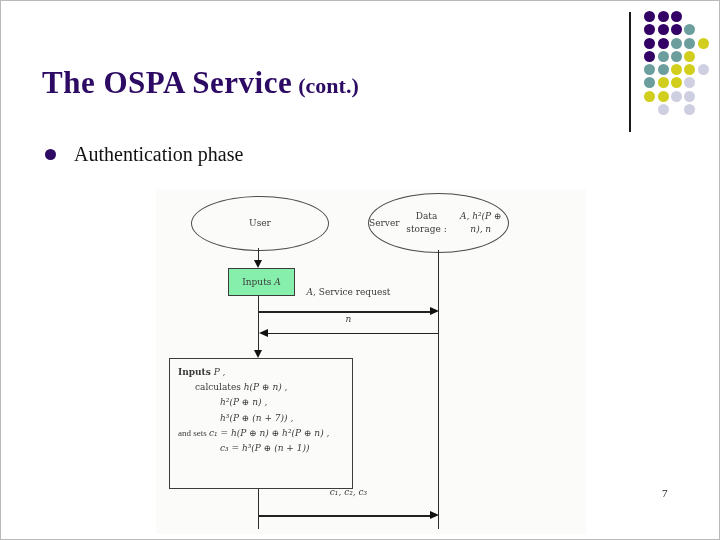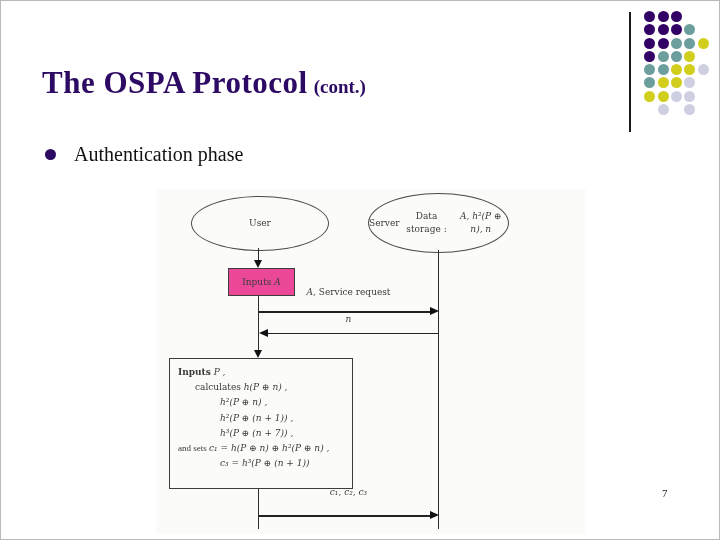--- a/index.html
+++ b/index.html
@@ -4,21 +4,21 @@
 <style>
   html,body{margin:0;padding:0;background:#e8e8e8;}
   .slide{
     position:relative;width:718px;height:538px;background:#ffffff;
     border:1px solid #b9b9b9;overflow:hidden;
     font-family:"Liberation Serif","DejaVu Serif",serif;
   }
   
   .title{position:absolute;left:41px;top:64px;white-space:nowrap;}
   .title-main{font-size:31px;font-weight:bold;letter-spacing:0.5px;}
-  .title-suffix{font-size:19px;font-weight:bold;margin-left:6px;}
+  .title-suffix{font-size:22px;font-weight:bold;margin-left:6px;}
   
   .bullet-row{position:absolute;left:44px;top:142px;display:flex;align-items:center;}
   .bullet-dot{width:11px;height:11px;border-radius:50%;margin-right:18px;flex:0 0 auto;}
   .bullet-text{font-size:20px;color:#121212;}
   
   .deco-line{position:absolute;left:628px;top:11px;width:2px;height:120px;background:#1a1a1a;}
   .dots{position:absolute;left:642px;top:9px;}
   .dot-row{height:13.3px;line-height:0;white-space:nowrap;}
   .dot{display:inline-block;width:11px;height:11px;border-radius:50%;margin:1px 1.2px;}
   
@@ -32,21 +32,21 @@
   .ellipse{border:1.4px solid #4a4a4a;border-radius:50%;display:flex;flex-direction:row;
            align-items:center;justify-content:center;text-align:center;background:#fbfbf9;}
   .ellipse.user{left:35px;top:7px;width:136px;height:53px;}
   .ellipse.server{left:212px;top:4px;width:139px;height:58px;}
   .ellipse div{position:static;line-height:13px;}
   .vline{width:1.4px;background:#2c2c2c;}
   .lifeline-user-1{left:102px;top:59px;height:15px;}
   .lifeline-user-2{left:102px;top:105px;height:60px;}
   .lifeline-user-3{left:102px;top:300px;height:40px;}
   .lifeline-server{left:282px;top:61px;height:279px;}
-  .node-box{border:1.2px solid #3c3c3c;background:#ec4899;display:flex;align-items:center;justify-content:center;}
+  .node-box{border:1.2px solid #3c3c3c;background:#86efac;display:flex;align-items:center;justify-content:center;}
   .inputs-box{left:72px;top:79px;width:65px;height:26px;}
   .big-box{left:13px;top:169px;width:184px;height:131px;border:1.2px solid #3c3c3c;background:#fbfbf9;padding:6px 0 0 8px;box-sizing:border-box;}
   .big-box .bx-line{position:static;display:block;height:15.2px;line-height:15.2px;white-space:nowrap;}
   .bx-indent{padding-left:42px;}
   .msg{width:179px;left:103px;text-align:center;white-space:nowrap;}
   .msg-1{top:98px;}
   .msg-2{top:125px;}
   .msg-3{top:298px;}
   .hline{background:#222;}
   .arrow1{left:103px;top:122px;width:172px;height:2px;}
@@ -67,21 +67,21 @@
   .it{font-style:italic;}
   
   .page-num{position:absolute;left:661px;top:486px;font-size:11px;color:#1e1e1e;}
 </style>
 </head>
 <body>
 
 <div class="slide">
 
   <div class="title" style="color: rgb(45, 10, 99);">
-    <span class="title-main">The OSPA Protocol</span><span class="title-suffix">(cont.)</span>
+    <span class="title-main">The OSPA Service</span><span class="title-suffix">(cont.)</span>
   </div>
 
   <div class="bullet-row">
     <span class="bullet-dot" style="background: rgb(45, 10, 99);"></span>
     <span class="bullet-text">Authentication phase</span>
   </div>
 
   <div class="deco-line"></div>
   <div class="dots">
       <div class="dot-row" style="position: static;"><span class="dot" style="position: static; background: rgb(51, 0, 102);"></span><span class="dot" style="position: static; background: rgb(51, 0, 102);"></span><span class="dot" style="position: static; background: rgb(51, 0, 102);"></span></div>
@@ -121,21 +121,20 @@
     <div class="arr arr-right ah1"></div>
 
     <div class="msg msg-2 it">n</div>
     <div class="hline arrow2"></div>
     <div class="arr arr-left ah2"></div>
 
     <div class="big-box">
       <span class="bx-line"><span class="seg-bf" style="position: static;">Inputs</span><span class="seg-it" style="position: static;"> P ,</span></span>
       <span class="bx-line"><span class="seg-rm" style="position: static; margin-left: 17px;">calculates </span><span class="seg-it" style="position: static;">h(P ⊕ n) ,</span></span>
       <span class="bx-line bx-indent"><span class="seg-it" style="position: static;">h²(P ⊕ n) ,</span></span>
-      <span class="bx-line bx-indent"><span class="seg-it" style="position: static;">h²(P ⊕ (n + 1)) ,</span></span>
       <span class="bx-line bx-indent"><span class="seg-it" style="position: static;">h³(P ⊕ (n + 7)) ,</span></span>
       <span class="bx-line"><span class="seg-rm" style="position: static; font-family: Liberation Serif, serif;">and sets </span><span class="seg-it" style="position: static;">c₁ = h(P ⊕ n) ⊕ h²(P ⊕ n) ,</span></span>
       <span class="bx-line bx-indent"><span class="seg-it" style="position: static;">c₃ = h³(P ⊕ (n + 1))</span></span>
     </div>
 
     <div class="msg msg-3 it">c₁, c₂, c₃</div>
     <div class="hline arrow3"></div>
     <div class="arr arr-right ah3"></div>
   </div>
 

